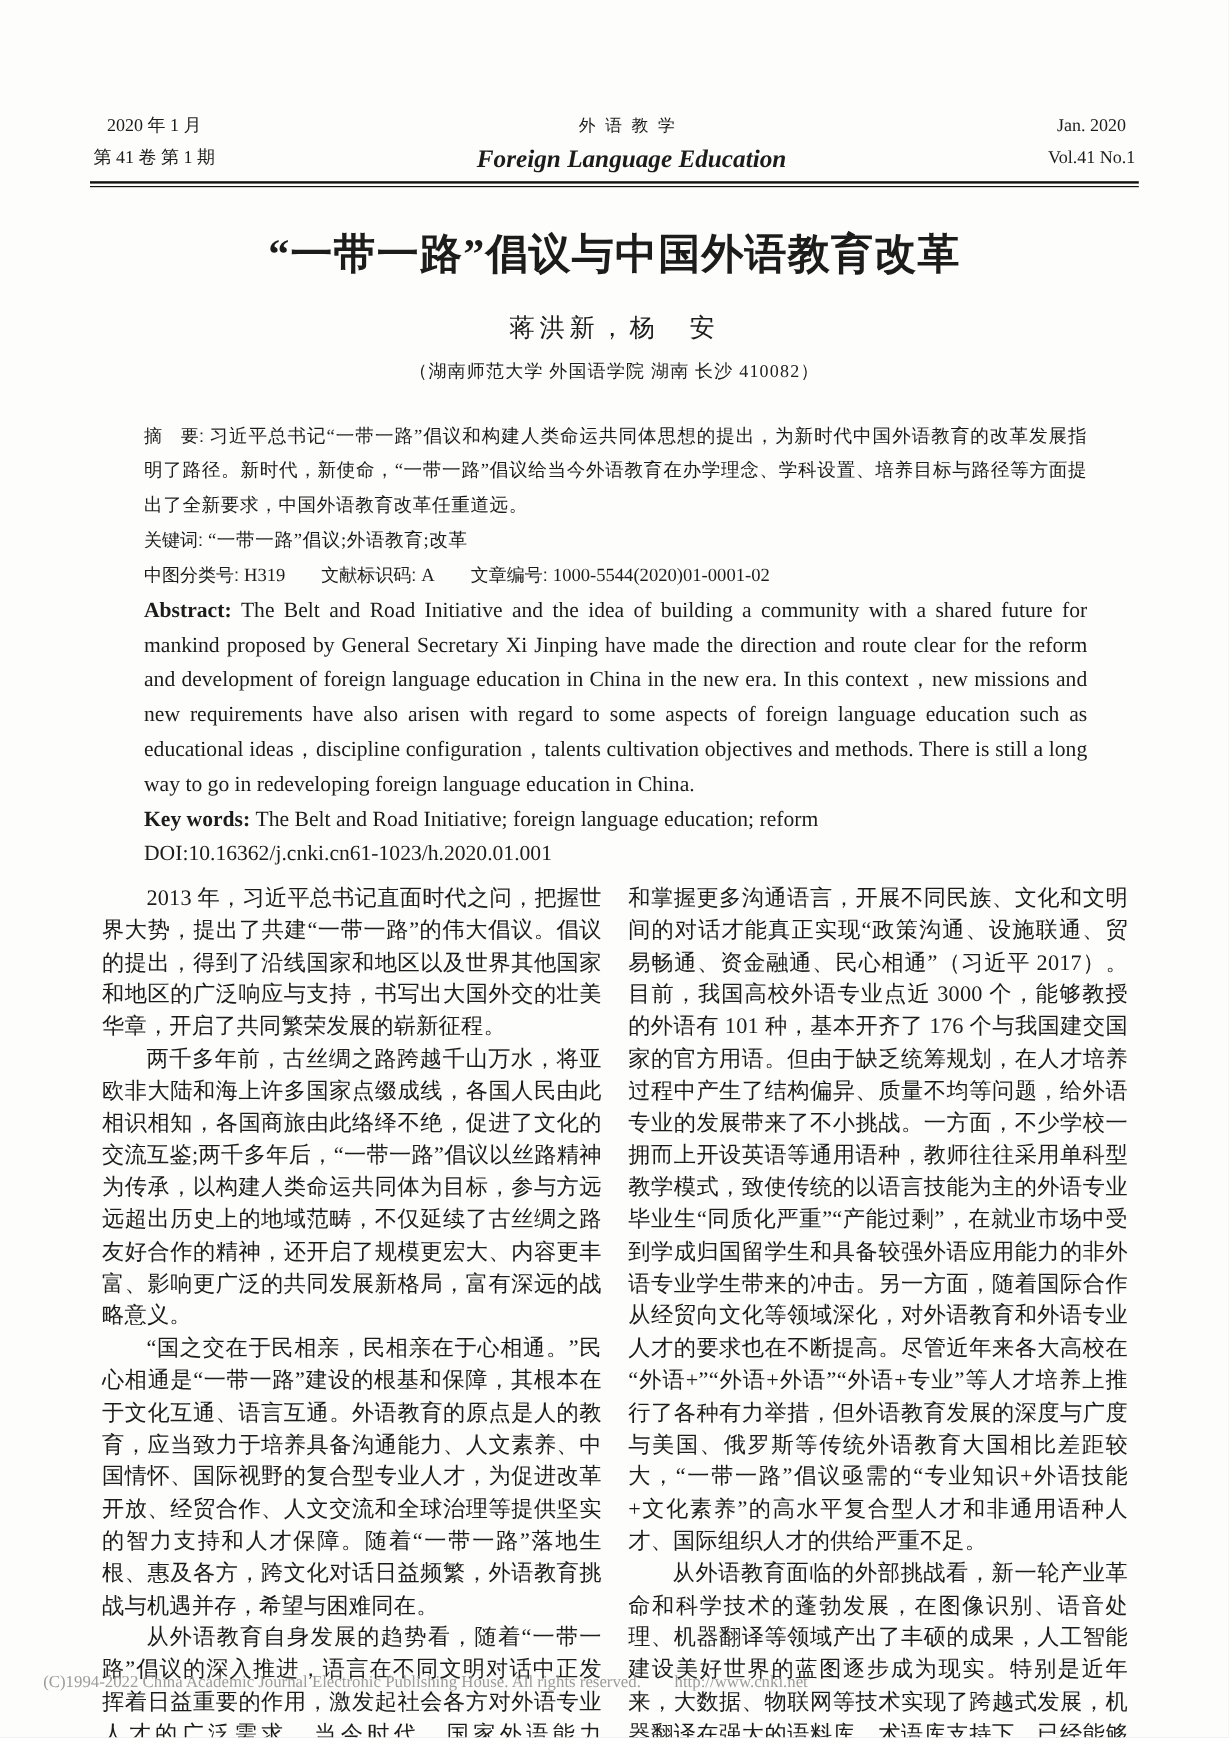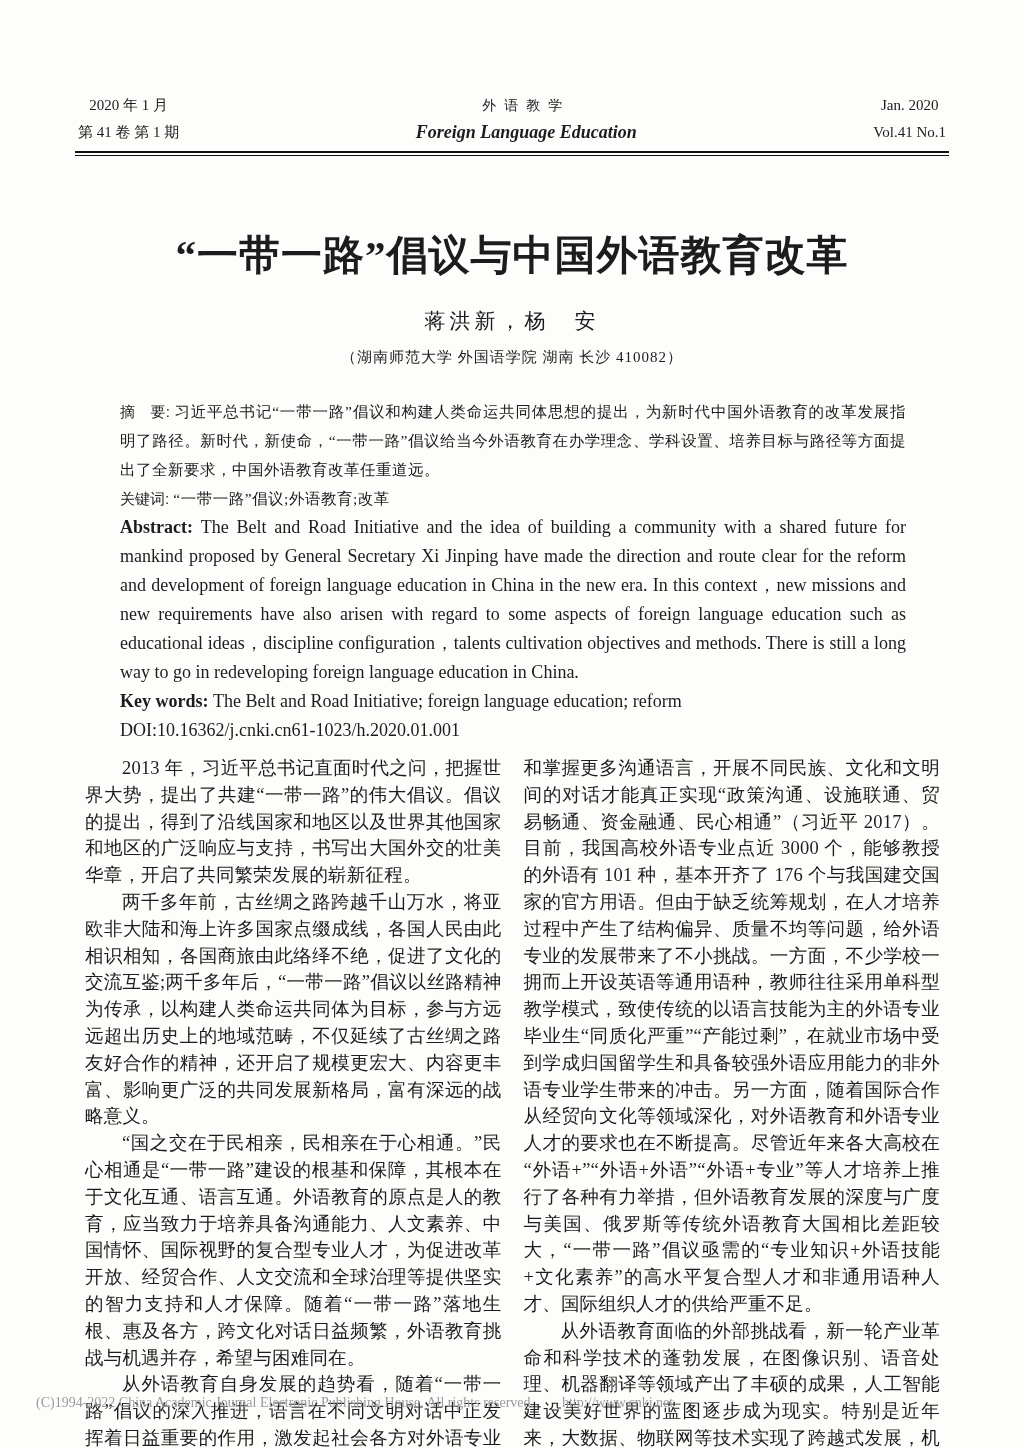--- a/index.html
+++ b/index.html
@@ -13,31 +13,31 @@
     overflow:hidden;
   }
   
   .jheader {
     display:flex; justify-content:space-between; align-items:flex-end;
     margin:0 78px; padding-top:92px;
     font-size:15px; line-height:27px;
   }
   .jheader .blk { text-align:center; white-space:nowrap; }
   .jheader .cn-name { font-size:14px; letter-spacing:8px; }
-  .jheader .en-name { font-weight:bold; font-style:italic; font-size:18px; }
+  .jheader .en-name { font-weight:bold; font-style:italic; font-size:21px; }
   .header-rule {
     margin:5px 75px 0;
     height:2px;
     border-top:2.4px solid #111;
     border-bottom:1.2px solid #111;
   }
   
   .article-title {
-    margin:72px 0 0; text-align:center;
-    font-size:41px; font-weight:700; letter-spacing:1px;
+    margin:32px 0 0; text-align:center;
+    font-size:35px; font-weight:700; letter-spacing:1px;
   }
   .authors { margin-top:24px; text-align:center; font-size:21px; letter-spacing:4px; }
   .affiliation { margin-top:13px; text-align:center; font-size:15px; letter-spacing:1px; }
   
   .meta { margin:30px 118px 0 120px; }
   .meta p { margin:0; text-align:justify; }
   .meta .cn { font-size:15.5px; line-height:29px; letter-spacing:0.5px; }
   .meta .cn b, .meta .clc b {
     font-family:"Liberation Sans","DejaVu Sans",sans-serif;
     font-size:15px; font-weight:400; letter-spacing:0;
@@ -82,20 +82,21 @@
 
   <div class="header-rule"></div>
 
   <h1 class="article-title">“一带一路”倡议与中国外语教育改革</h1>
   <div class="authors">蒋洪新，杨　安</div>
   <div class="affiliation">（湖南师范大学 外国语学院 湖南 长沙 410082）</div>
 
   <section class="meta">
     <p class="cn"><b>摘　要: </b><span>习近平总书记“一带一路”倡议和构建人类命运共同体思想的提出，为新时代中国外语教育的改革发展指明了路径。新时代，新使命，“一带一路”倡议给当今外语教育在办学理念、学科设置、培养目标与路径等方面提出了全新要求，中国外语教育改革任重道远。</span></p>
     <p class="cn"><b>关键词: </b><span>“一带一路”倡议;外语教育;改革</span></p>
+    <p class="clc"><b>中图分类号: </b><span class="val">H319</span><b>文献标识码: </b><span class="val">A</span><b>文章编号: </b><span>1000-5544(2020)01-0001-02</span></p>
     <p class="en"><b>Abstract: </b><span>The Belt and Road Initiative and the idea of building a community with a shared future for mankind proposed by General Secretary Xi Jinping have made the direction and route clear for the reform and development of foreign language education in China in the new era. In this context，new missions and new requirements have also arisen with regard to some aspects of foreign language education such as educational ideas，discipline configuration，talents cultivation objectives and methods. There is still a long way to go in redeveloping foreign language education in China.</span></p>
     <p class="en"><b>Key words: </b><span>The Belt and Road Initiative; foreign language education; reform</span></p>
     <p class="en">DOI:10.16362/j.cnki.cn61-1023/h.2020.01.001</p>
   </section>
 
   <section class="columns">
     <div class="col">
       <p>2013 年，习近平总书记直面时代之问，把握世界大势，提出了共建“一带一路”的伟大倡议。倡议的提出，得到了沿线国家和地区以及世界其他国家和地区的广泛响应与支持，书写出大国外交的壮美华章，开启了共同繁荣发展的崭新征程。</p>
       <p>两千多年前，古丝绸之路跨越千山万水，将亚欧非大陆和海上许多国家点缀成线，各国人民由此相识相知，各国商旅由此络绎不绝，促进了文化的交流互鉴;两千多年后，“一带一路”倡议以丝路精神为传承，以构建人类命运共同体为目标，参与方远远超出历史上的地域范畴，不仅延续了古丝绸之路友好合作的精神，还开启了规模更宏大、内容更丰富、影响更广泛的共同发展新格局，富有深远的战略意义。</p>
       <p>“国之交在于民相亲，民相亲在于心相通。”民心相通是“一带一路”建设的根基和保障，其根本在于文化互通、语言互通。外语教育的原点是人的教育，应当致力于培养具备沟通能力、人文素养、中国情怀、国际视野的复合型专业人才，为促进改革开放、经贸合作、人文交流和全球治理等提供坚实的智力支持和人才保障。随着“一带一路”落地生根、惠及各方，跨文化对话日益频繁，外语教育挑战与机遇并存，希望与困难同在。</p>

